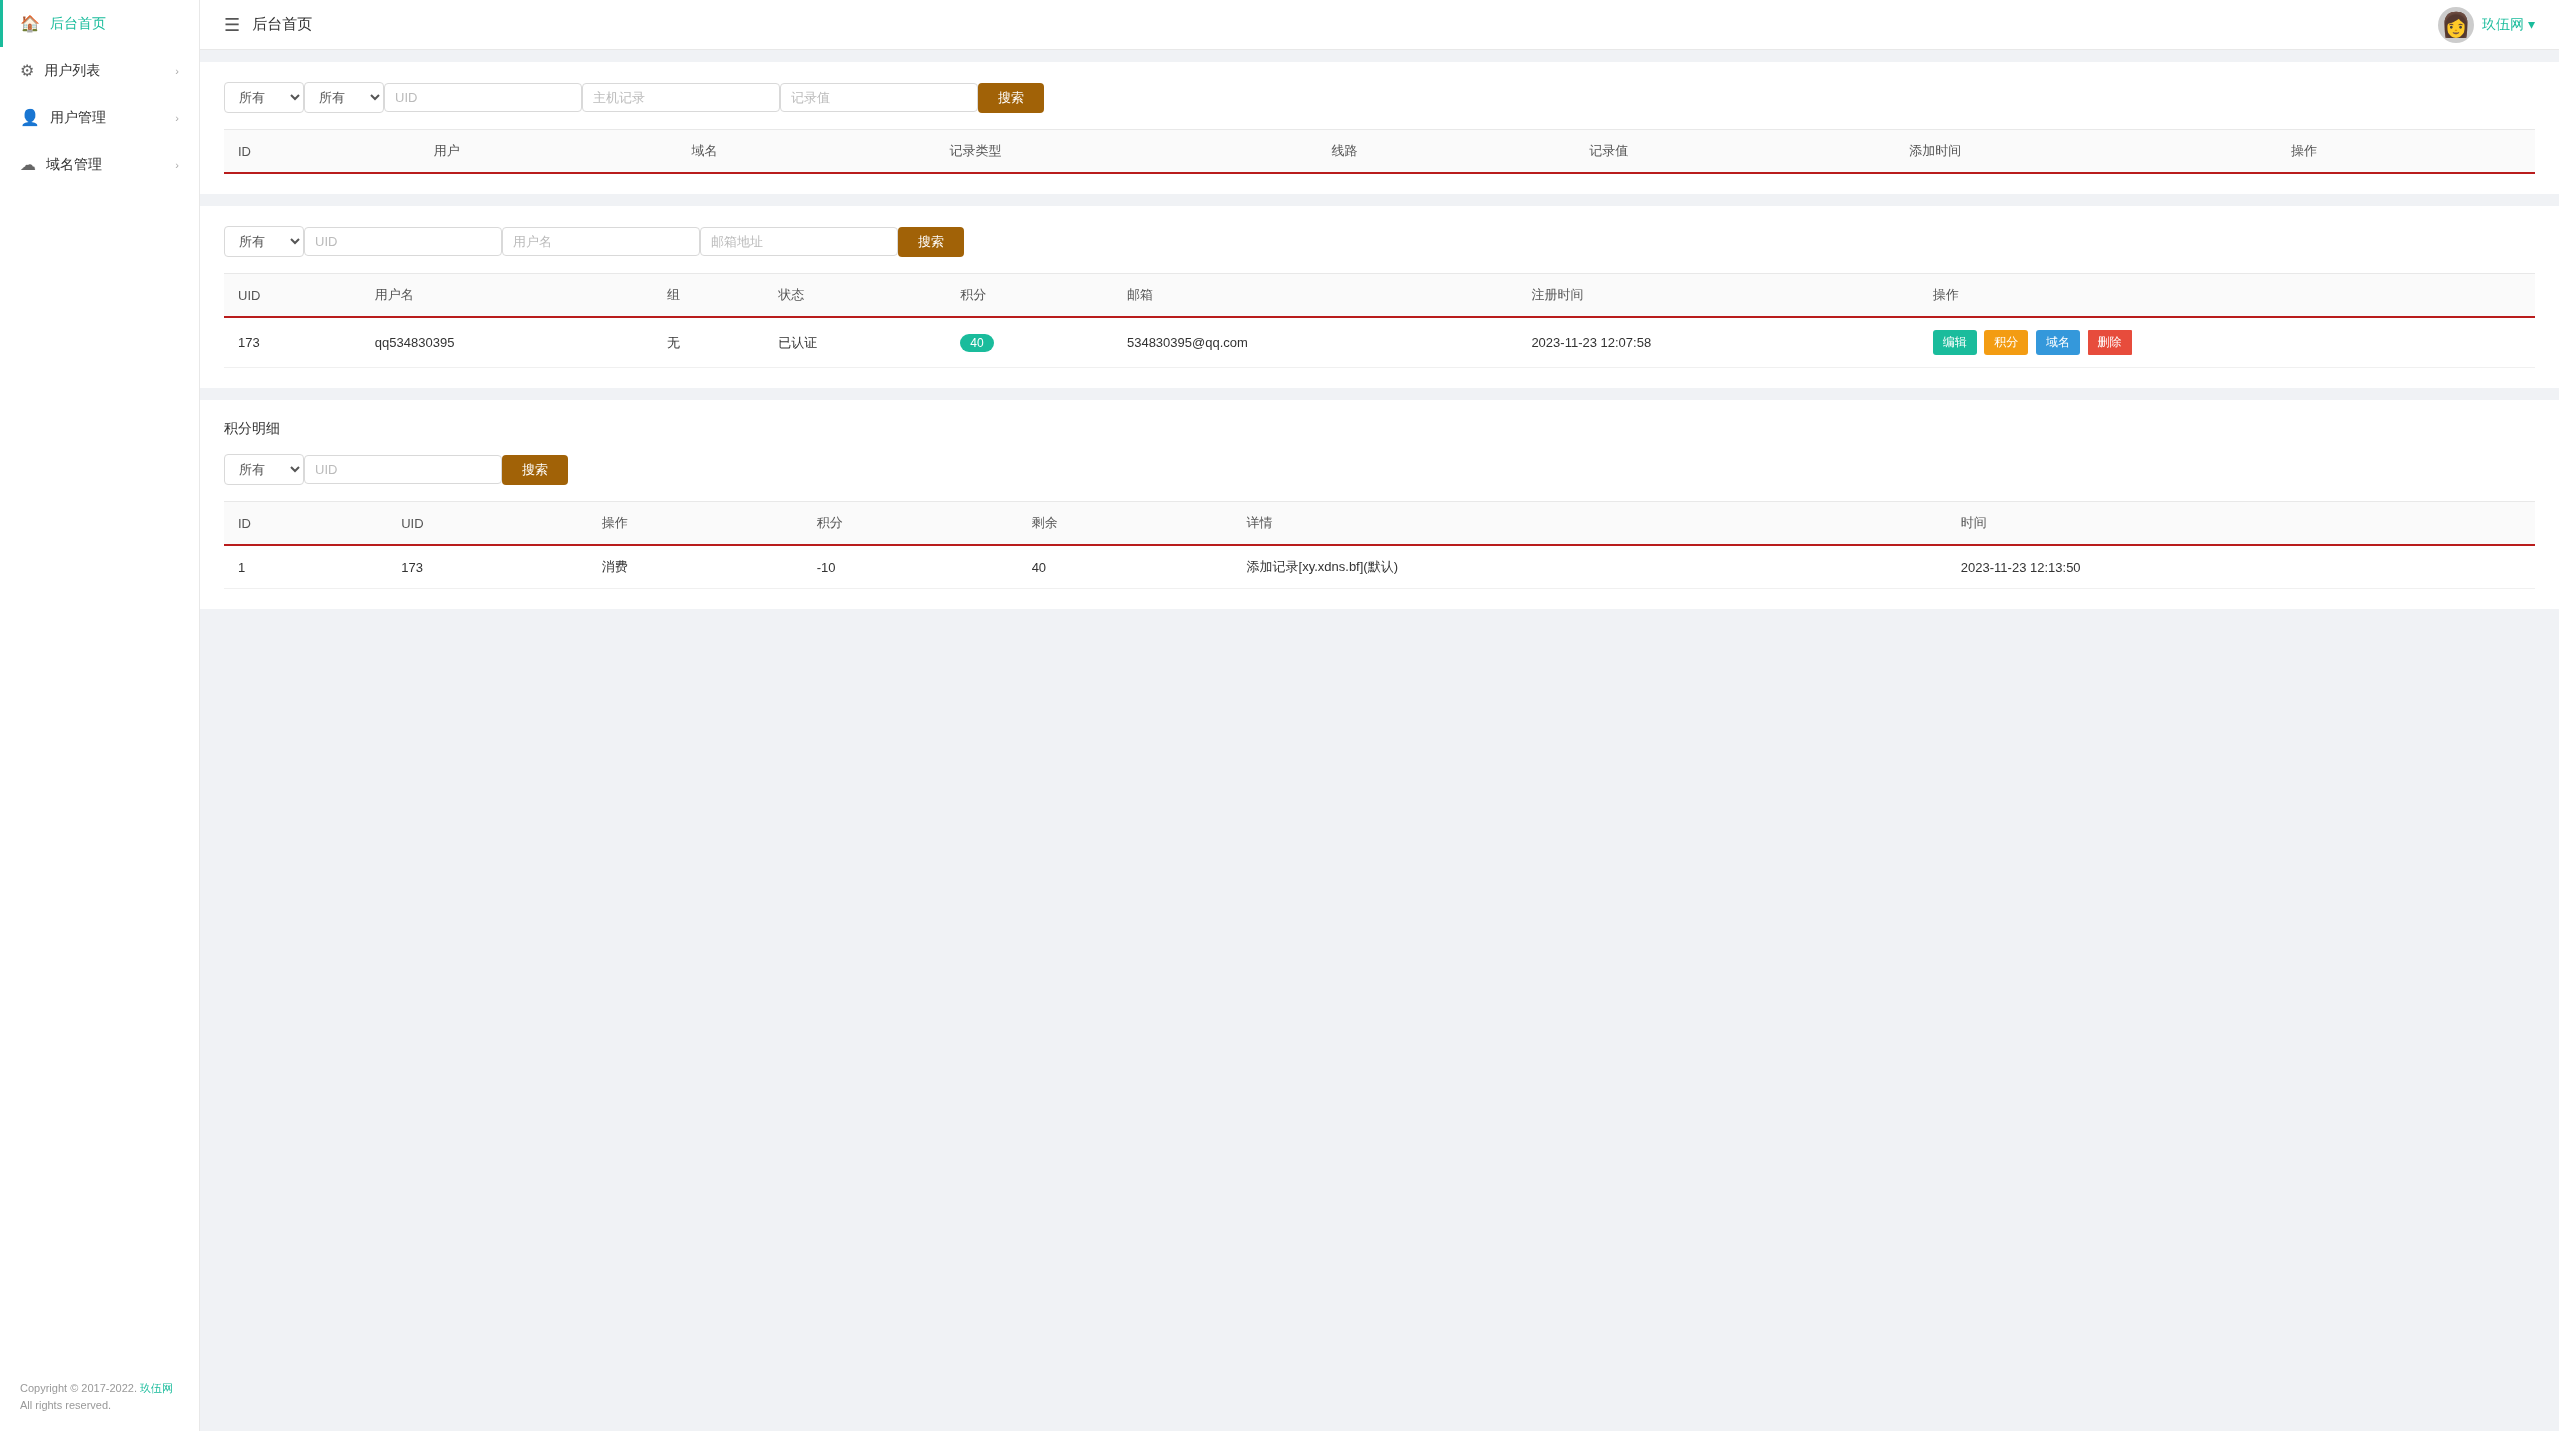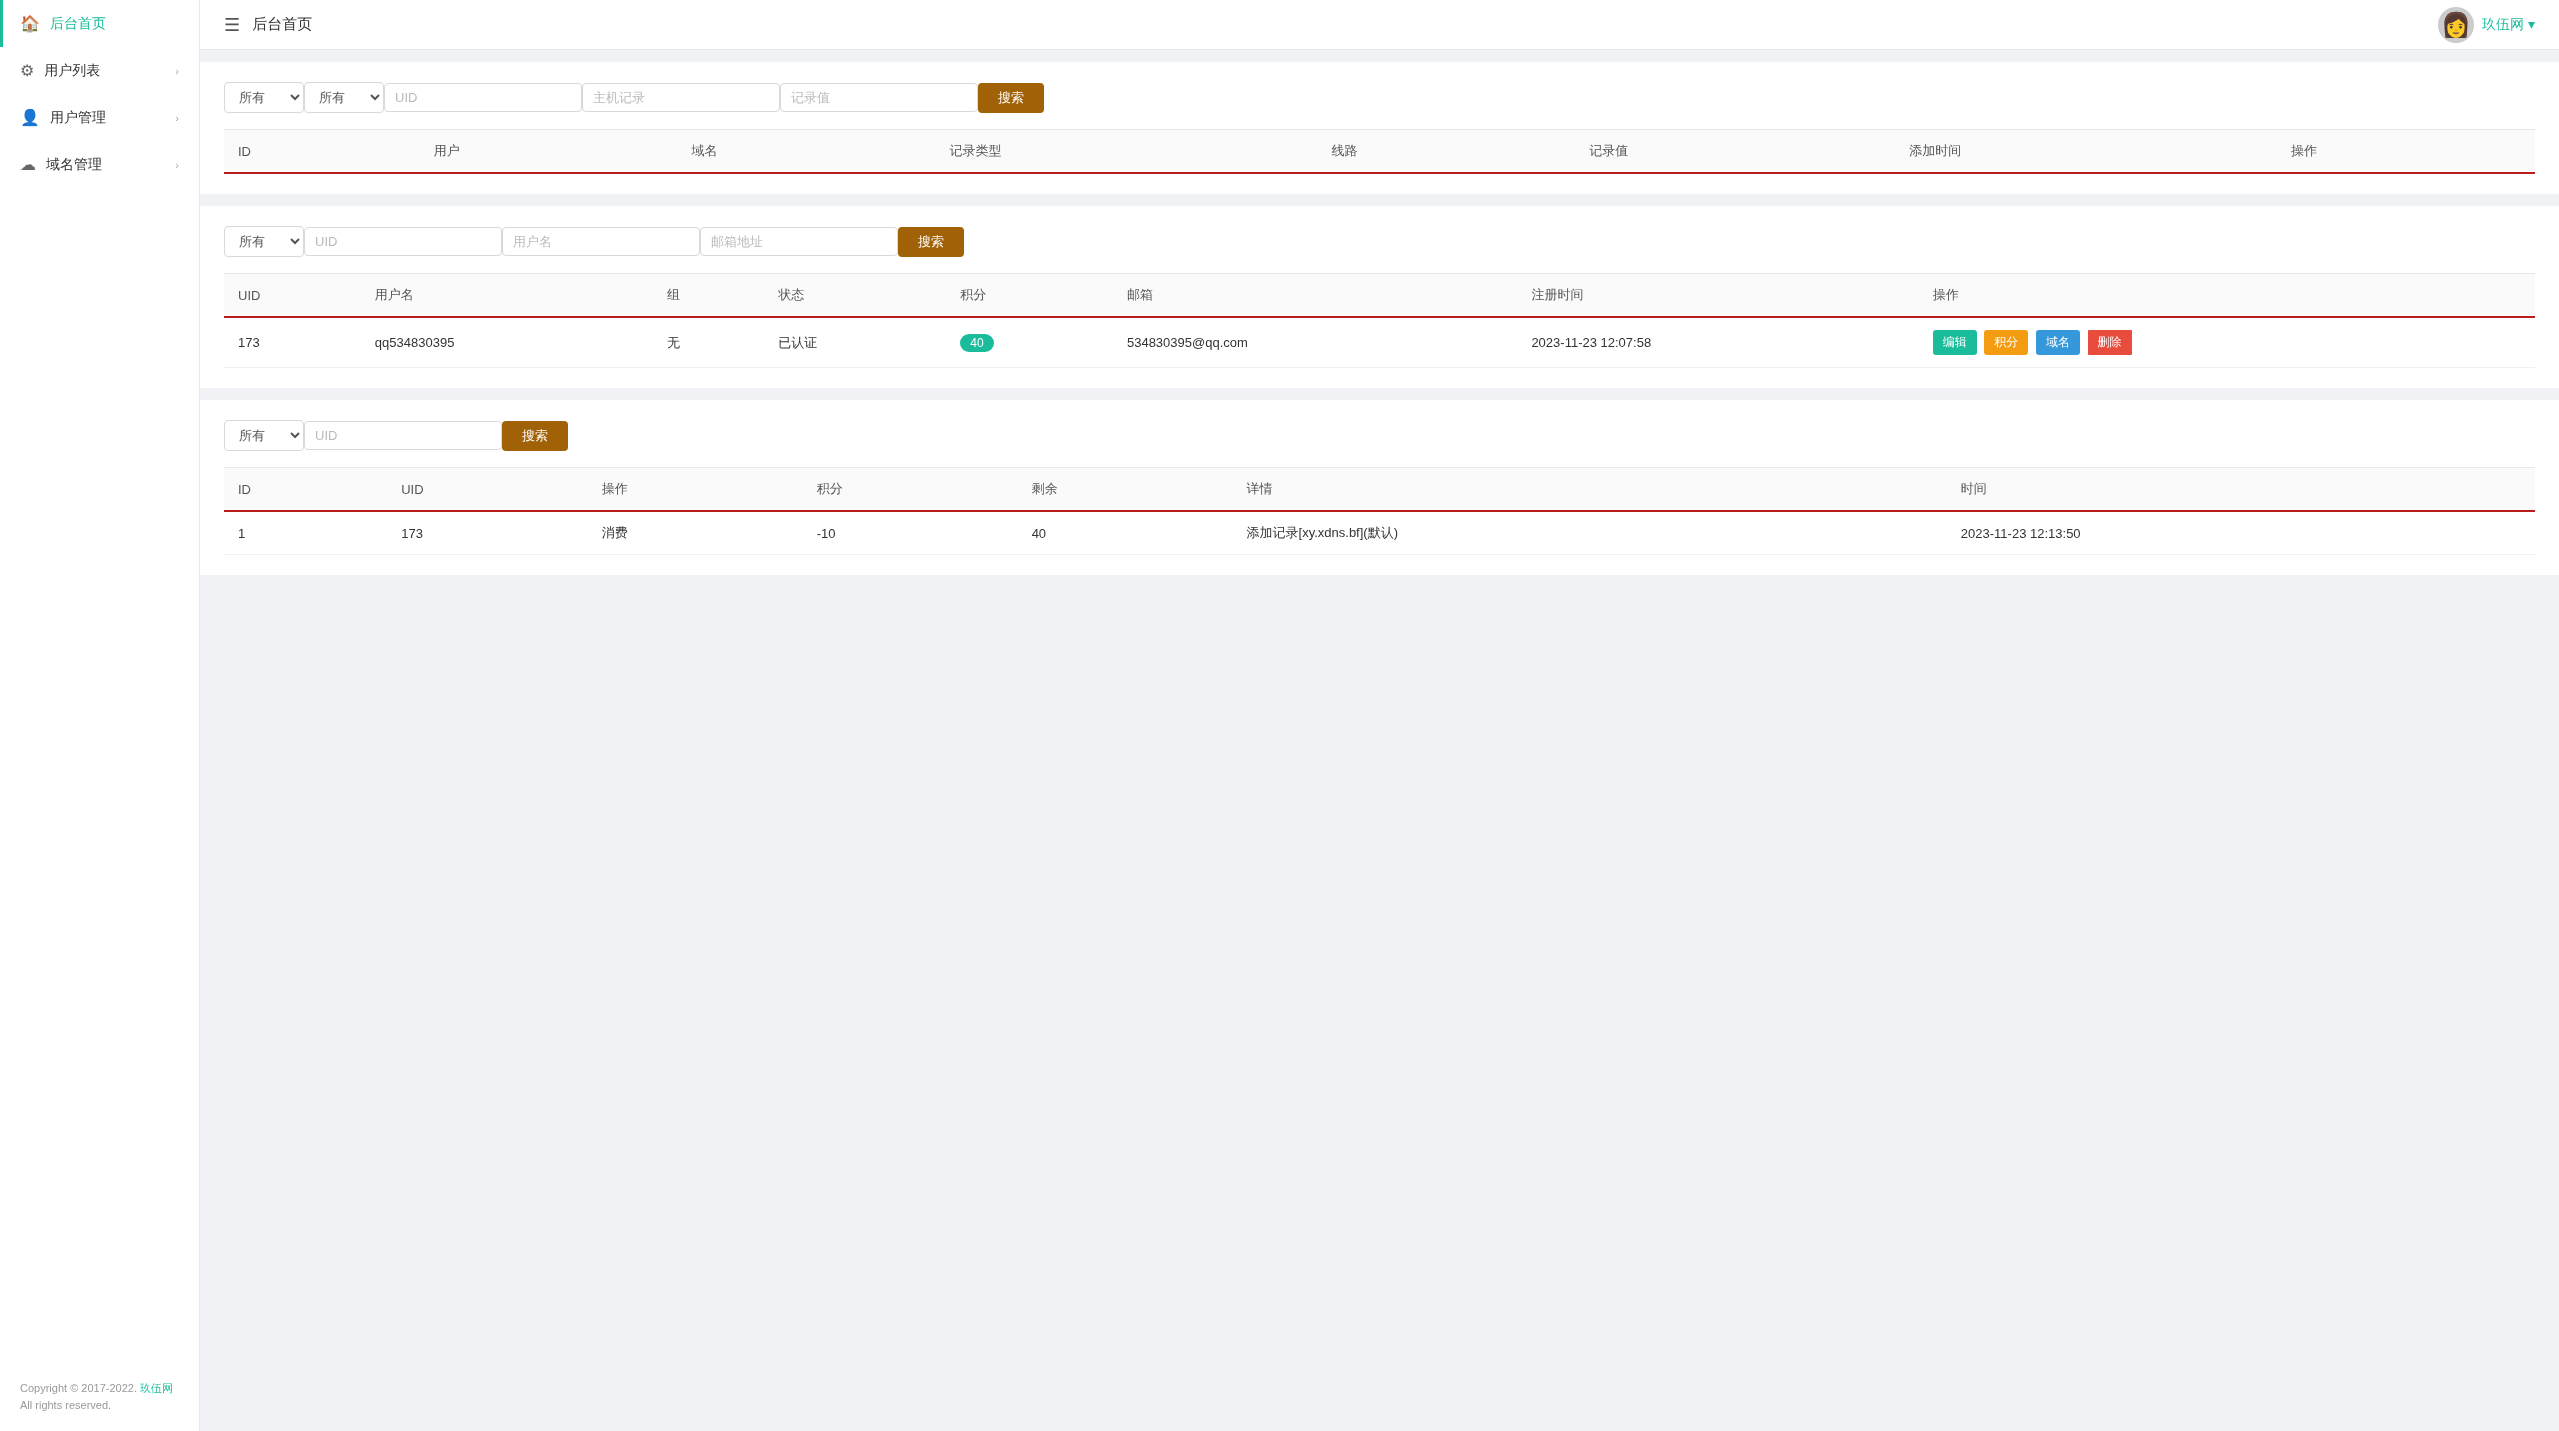--- a/index.html
+++ b/index.html
@@ -325,20 +325,21 @@
               <button class="btn-score">积分</button>
               <button class="btn-domain">域名</button>
               <button class="btn-delete">删除</button>
             </td>
           </tr>
         </tbody>
       </table>
     </div>
 
     <div class="section">
+      <div class="section-title">积分明细</div>
 
       <div class="filter-row">
         <select class="filter-select">
           <option>所有</option>
         </select>
         <input class="filter-input" type="text" placeholder="UID" style="">
         <button class="btn-search">搜索</button>
       </div>
 
       <table class="data-table">

